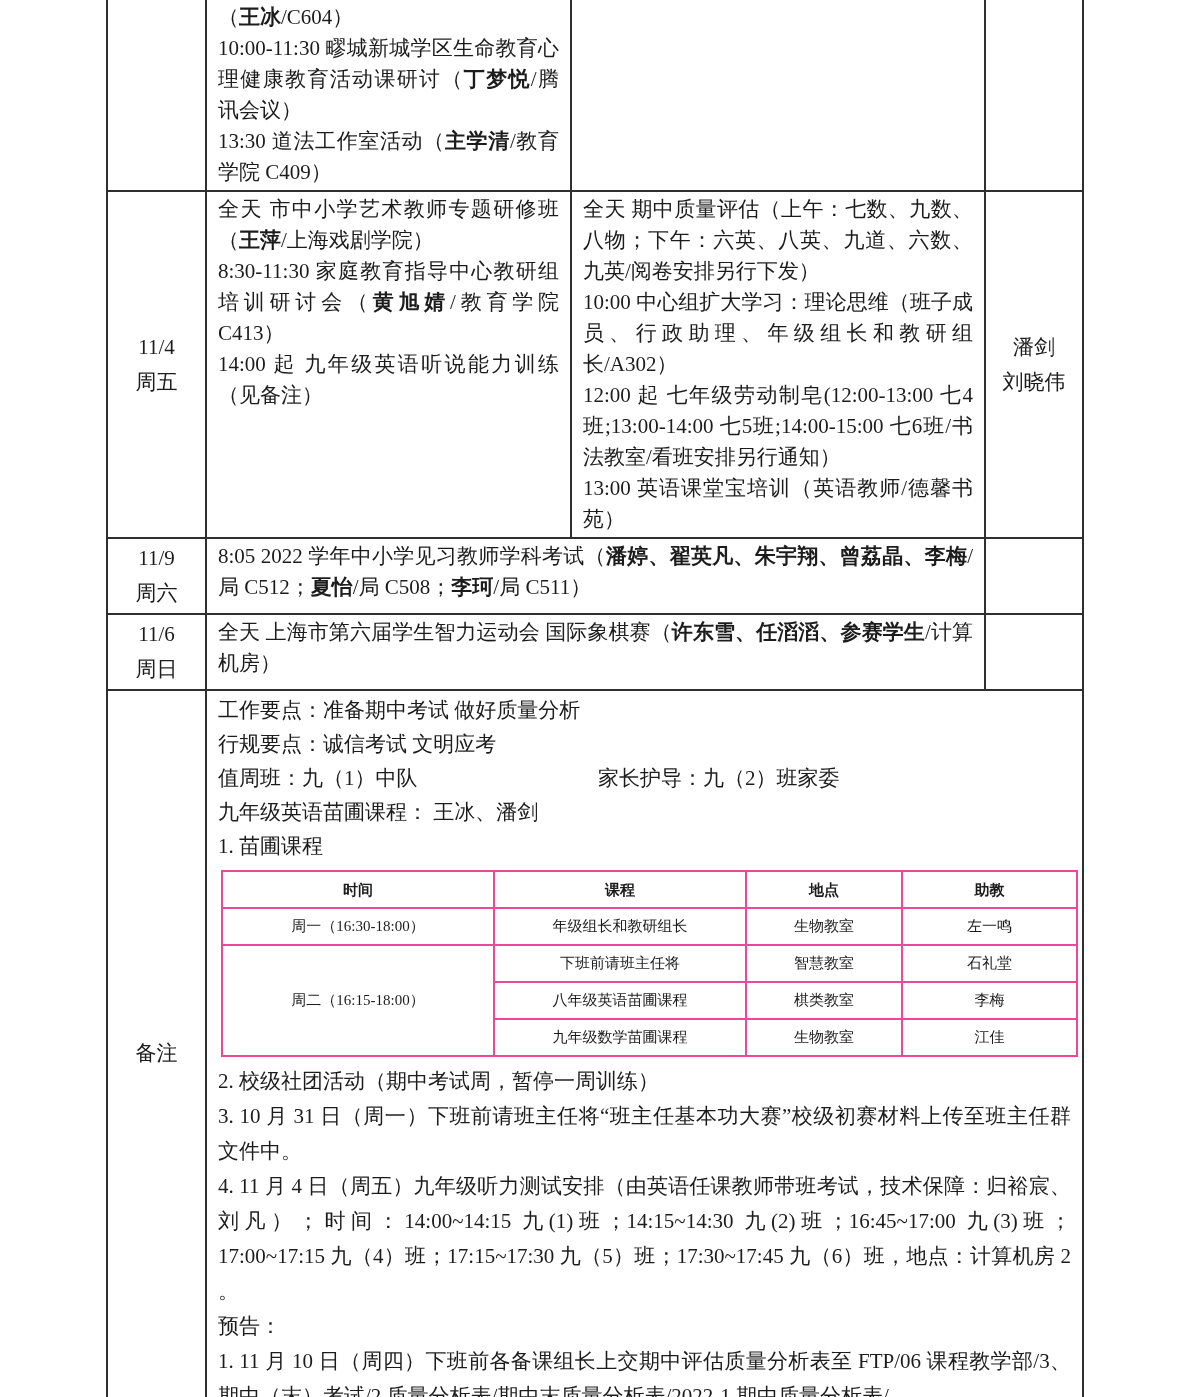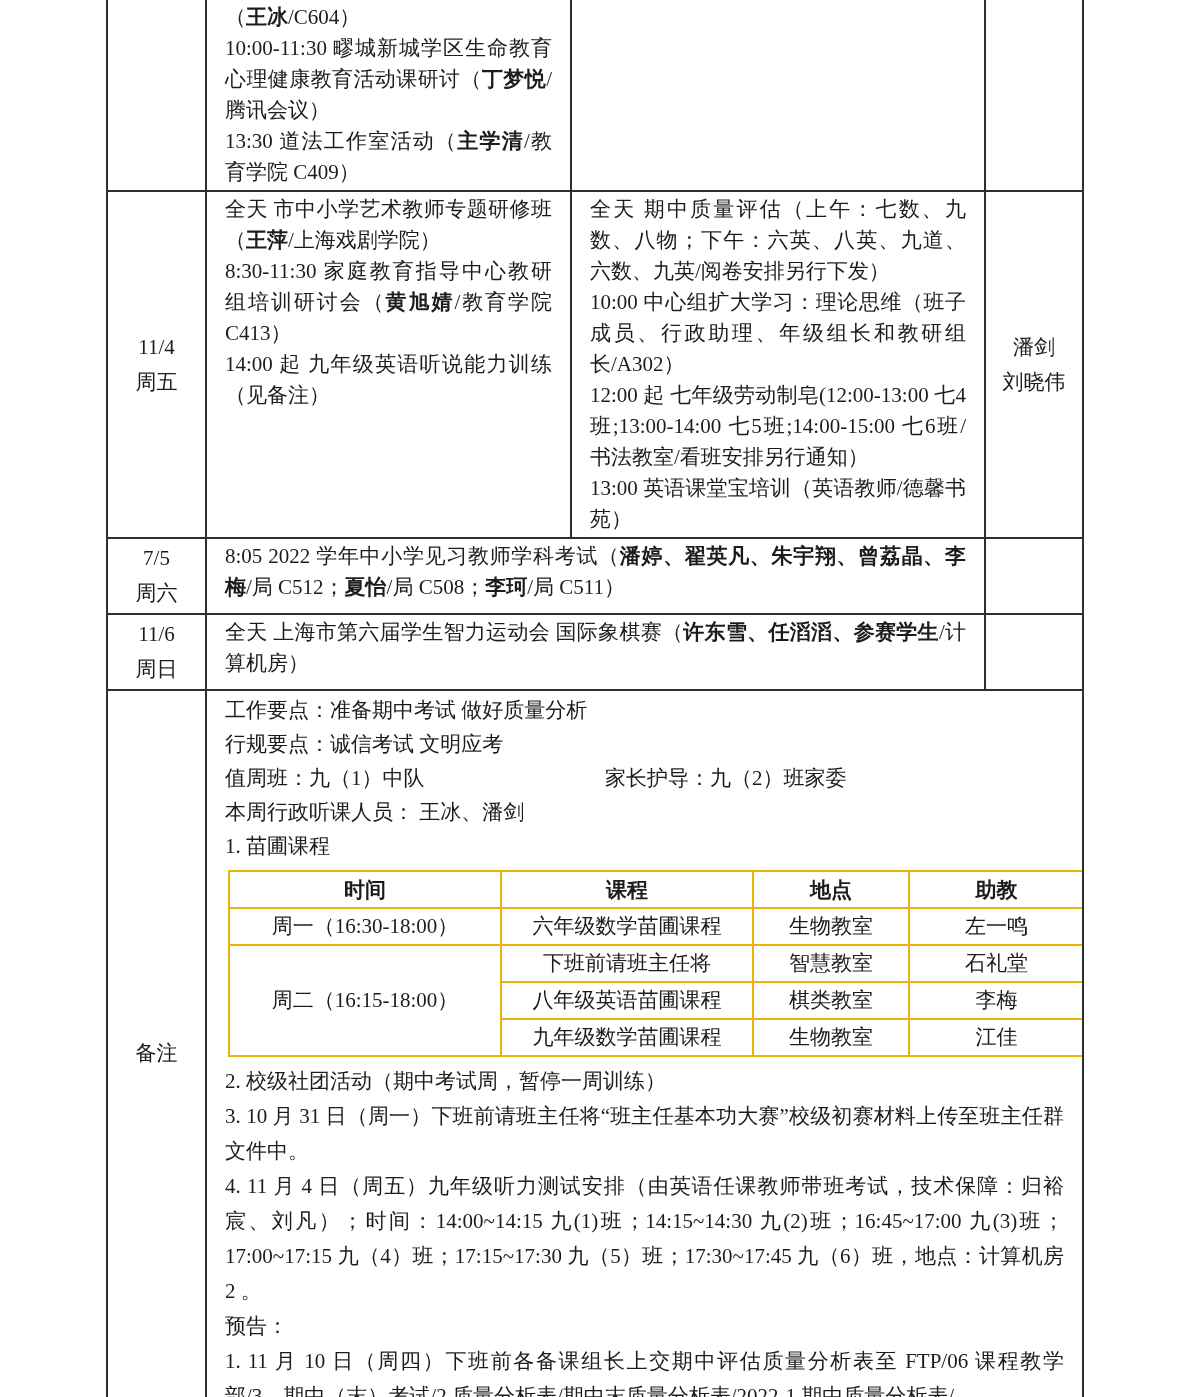--- a/index.html
+++ b/index.html
@@ -11,21 +11,21 @@
   }
   .main-table {
     border-collapse:collapse;
     table-layout:fixed;
     margin-left:106px;
     width:976px;
   }
   .main-table td {
     border:2px solid #2f2f2f;
     vertical-align:top;
-    padding:2px 18px;
+    padding:2px 11px;
     font-size:21px;
     line-height:31px;
     overflow:hidden;
   }
   tr.r0 td { border-top:none; }
   tr.r0 { height:185px; }
   tr.r1 { height:312px; }
   tr.r2 { height:68px; }
   tr.r3 { height:75px; }
   tr.r4 { height:655px; }
@@ -48,22 +48,22 @@
   .bold { font-weight:normal; }
   .col-a { display:inline-block; width:380px; }
   .miaopu {
     border-collapse:collapse;
     table-layout:fixed;
     width:855px;
     margin:7px 0 7px 3px;
     text-align:center;
   }
   .miaopu th, .miaopu td {
-    border:2px solid #eab308;
-    font-size:21px;
+    border:2px solid #ec4899;
+    font-size:15px;
     padding:0 4px;
     height:35px;
     vertical-align:middle;
     overflow:hidden;
   }
 </style>
 </head>
 <body>
 
 <table class="main-table">
@@ -100,21 +100,21 @@
       <div class="entry"><span>12:00 起 七年级劳动制皂(12:00-13:00 七4班;13:00-14:00 七5班;14:00-15:00 七6班/书法教室/看班安排另行通知）</span></div>
       <div class="entry"><span>13:00 英语课堂宝培训（英语教师/德馨书苑）</span></div>
     </td>
     <td class="duty-cell">
       <div>潘剑</div>
       <div>刘晓伟</div>
     </td>
   </tr>
   <tr class="r2">
     <td class="date-cell">
-      <div>7/5</div>
+      <div>11/9</div>
       <div>周六</div>
     </td>
     <td colspan="2">
       <div class="entry"><span>8:05 2022 学年中小学见习教师学科考试（</span><b>潘婷、翟英凡、朱宇翔、曾荔晶、李梅</b><span>/局 C512；</span><b>夏怡</b><span>/局 C508；</span><b>李珂</b><span>/局 C511）</span></div>
     </td>
     <td class="duty-cell"></td>
   </tr>
   <tr class="r3">
     <td class="date-cell">
       <div>11/6</div>
@@ -124,39 +124,39 @@
       <div class="entry"><span>全天 上海市第六届学生智力运动会 国际象棋赛（</span><b>许东雪、任滔滔、参赛学生</b><span>/计算机房）</span></div>
     </td>
     <td class="duty-cell"></td>
   </tr>
   <tr class="r4">
     <td class="date-cell bold">备注</td>
     <td colspan="3" class="notes-cell">
       <p>工作要点：准备期中考试 做好质量分析</p>
       <p>行规要点：诚信考试 文明应考</p>
       <p><span class="col-a">值周班：九（1）中队</span><span>家长护导：九（2）班家委</span></p>
-      <p>本周行政听课人员： 王冰、潘剑</p>
+      <p>九年级英语苗圃课程： 王冰、潘剑</p>
       <p>1. 苗圃课程</p>
       <table class="miaopu">
         <colgroup>
           <col style="width:272px">
               <col style="width:252px">
               <col style="width:156px">
               <col style="width:175px">
         </colgroup>
         <tbody>
               <tr>
           <th>时间</th>
           <th>课程</th>
           <th>地点</th>
           <th>助教</th>
         </tr>
         <tr>
           <td>周一（16:30-18:00）</td>
-          <td>六年级数学苗圃课程</td>
+          <td>年级组长和教研组长</td>
           <td>生物教室</td>
           <td>左一鸣</td>
         </tr>
         <tr>
           <td rowspan="3">周二（16:15-18:00）</td>
           <td>下班前请班主任将</td>
           <td>智慧教室</td>
           <td>石礼堂</td>
         </tr>
         <tr>

